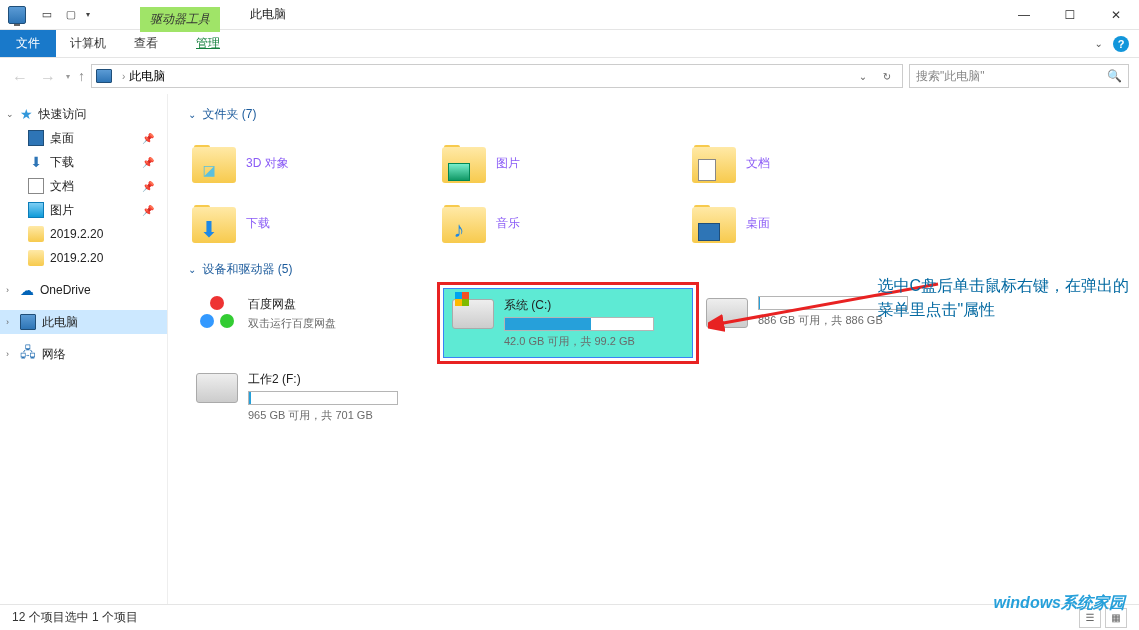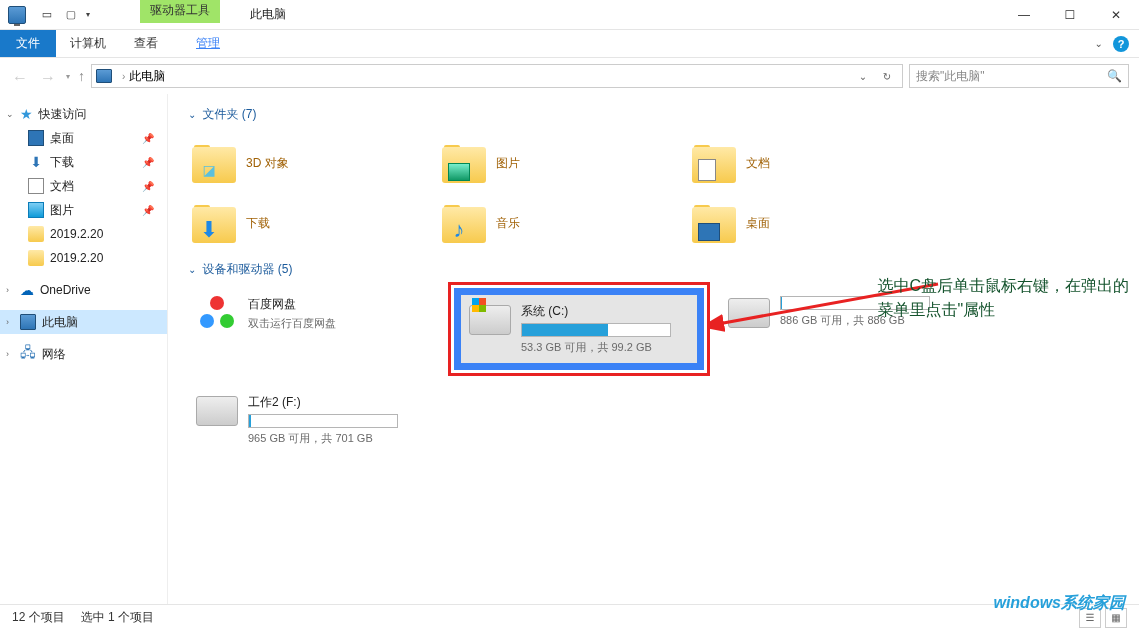--- a/index.html
+++ b/index.html
@@ -6,31 +6,31 @@
 body { width: 1139px; height: 630px; background: #fff; font-size: 12px; position: relative; overflow: hidden; }
 
 .titlebar { height: 30px; background: #fff; display: flex; align-items: center; border-bottom: 1px solid #e5e5e5; }
 .titlebar-left { display: flex; align-items: center; padding-left: 8px; gap: 4px; }
 .ti-icon { width: 18px; height: 18px; }
 .monitor-icon { background: linear-gradient(180deg,#5b9bd5,#2e75b6); border: 1px solid #1f4e79; border-radius: 2px; position:relative;}
 .monitor-icon::after { content:""; position:absolute; bottom:-3px; left:5px; width:6px; height:2px; background:#666;}
 .qat { display: flex; gap: 6px; margin-left: 8px; align-items:center;}
 .qat-btn { width: 18px; height: 18px; display:flex; align-items:center; justify-content:center; color:#444; font-size:11px;}
 .qat-drop { font-size:8px; color:#444;}
-.titlebar-tabs { display: flex; margin-left: 50px; height:16px; align-items:flex-end;}
+.titlebar-tabs { display: flex; margin-left: 50px; height:16px; align-items:flex-start;font-style:italic;}
 .titlebar-tab { padding: 4px 10px; font-size: 12px; position:relative;}
 .driver-tool { background: #a0e468; color: #333; }
 .titlebar-title { margin-left: 30px; color: #222; font-size:12px; align-self:center;}
 .win-controls { margin-left: auto; display: flex; }
 .win-btn { width: 46px; height: 30px; display:flex; align-items:center; justify-content:center; color:#333; font-size:12px;}
 
 .ribbon { height: 28px; display: flex; align-items: stretch; background:#fff; border-bottom: 1px solid #e5e5e5; padding-right:10px;}
 .ribbon-file { width: 56px; background: #1979ca; color: #fff; display:flex; align-items:center; justify-content:center; font-size:12px;}
 .ribbon-tab { padding: 0 14px; display:flex; align-items:center; color:#333; font-size:12px;}
-.ribbon-sub { padding: 10px 14px; display:flex; align-items:center; color:#3b82f6; margin-left:10px; font-size:12px;text-decoration:underline;}
+.ribbon-sub { padding: 10px 14px; display:flex; align-items:center; color:#15803d; margin-left:10px; font-size:12px;text-decoration:underline;}
 .ribbon-help { margin-left:auto; display:flex; align-items:center; gap:10px;}
 .ribbon-caret { color:#555; font-size:10px;}
 .help-circle { width:16px; height:16px; border-radius:50%; background:#1296db; color:#fff; display:flex; align-items:center; justify-content:center; font-size:11px; font-weight:bold;}
 
 .navbar { height: 36px; display:flex; align-items:center; padding: 0 10px; gap:6px;}
 .nav-arrows { display:flex; gap:8px; align-items:center; color:#bbb; font-size:16px;}
 .nav-arrow { padding:2px;}
 .nav-arrow.disabled { color:#ccc;}
 .nav-drop { font-size:8px; color:#999;}
 .nav-up { color:#888; font-size:14px;}
@@ -62,45 +62,45 @@
 
 .content { flex:1; padding: 12px 20px; overflow:auto; position:relative;}
 .section-header { display:flex; align-items:center; color:#1c5b9c; font-size:12px; margin-bottom:10px; gap:6px;}
 .section-header .chev { font-size:10px;}
 .grid-folders { display:flex; flex-wrap:wrap; gap:0;}
 .folder-item { width:250px; height:60px; display:flex; align-items:center; gap:10px; padding:4px;}
 .folder-visual { width:44px; height:40px; flex-shrink:0; position:relative;}
 .folder-shape { width:44px; height:36px; background: linear-gradient(180deg, #ffe9a6, #f7ca4d); border-radius:3px; position:absolute; bottom:0;}
 .folder-tab { position:absolute; top:2px; left:2px; width:16px; height:6px; background:#f7ca4d; border-radius:2px 2px 0 0;}
 .folder-overlay { position:absolute; bottom:2px; left:6px; width:22px; height:22px; display:flex; align-items:center; justify-content:center; font-size:14px;}
-.folder-label { color:#a16207;}
-
-.devices { display:flex; flex-wrap:wrap; gap:16px;}
+.folder-label { color:#8b5cf6;}
+
+.devices { display:flex; flex-wrap:wrap; gap:5px;}
 .device-item { width:250px; padding:8px; display:flex; gap:10px; align-items:flex-start;}
-.device-item.selected { background:#e5e5e5; border:7px solid #3b82f6;justify-content:space-between;}
+.device-item.selected { background:#5eead4; border:1px solid #3b82f6;justify-content:space-between;}
 .device-item.c-highlight { outline: 3px solid #e82222; outline-offset:3px;}
 .device-icon { width:42px; height:34px; flex-shrink:0; display:flex; align-items:center; justify-content:center;}
 .baidu-icon { position:relative; width:34px; height:34px;}
 .baidu-c { position:absolute; width:14px; height:14px; border-radius:50%;}
 .baidu-r { background:#e33; top:0; left:10px;}
 .baidu-b { background:#39f; bottom:2px; left:0;}
 .baidu-g { background:#3c3; bottom:2px; right:0;}
 .drive-icon-wrap { width:42px; height:30px; background: linear-gradient(180deg, #eee, #ccc); border-radius:3px; border:1px solid #aaa; position:relative;}
 .drive-icon-wrap.os::before { content:""; position:absolute; top:-8px; left:2px; width:14px; height:14px; background:conic-gradient(#f25022 0 25%, #7fba00 25% 50%, #ffb900 50% 75%, #00a4ef 75%);}
 .device-info { flex:1; display:flex; flex-direction:column; gap:3px;}
 .device-name { color:#222;}
 .device-sub { color:#6a6a6a; font-size:11px;}
 .progress { width:150px; height:14px; border:1px solid #b5b5b5; background:#fff; position:relative;}
 .progress-fill { height:100%; background:#26a0da;}
 .progress-fill.low { background:#26a0da;}
 
-.annotation { position:absolute; top:180px; right:10px; color:#14532d; font-size:16px; line-height:1.5; z-index:10;}
+.annotation { position:absolute; top:180px; right:10px; color:#0369a1; font-size:16px; line-height:1.5; z-index:10;}
 .arrow-svg { position:absolute; top:180px; left:540px; pointer-events:none; z-index:9;}
 
-.statusbar { height:26px; border-top:1px solid #e5e5e5; display:flex; align-items:center; padding:0 12px; color:#333; gap:16px;}
+.statusbar { height:26px; border-top:1px solid #e5e5e5; display:flex; align-items:center; padding:0 12px; color:#333; }
 .status-right { margin-left:auto; display:flex; gap:4px;}
 .view-btn { width:22px; height:20px; border:1px solid #ccc; display:flex; align-items:center; justify-content:center; font-size:10px; color:#666;}
 
 .watermark { position:absolute; bottom:16px; right:14px; font-size:16px; font-weight:bold; font-style:italic; color:#26a0da; z-index:20;}
 .watermark .logo { color:#0e7fc0;}
 </style>
 </head>
 <body>
 
 <div class="titlebar">
@@ -287,21 +287,21 @@
       </div>
       <div class="device-item selected c-highlight">
         <div class="device-icon">
             <div class="drive-icon-wrap os"></div>
           </div>
         <div class="device-info">
             <span class="device-name">系统 (C:)</span>
             <div class="progress">
               <div class="progress-fill" style="width:58%"></div>
             </div>
-            <span class="device-sub">53.3 GB 可用，共 99.2 GB</span>
+            <span class="device-sub">42.0 GB 可用，共 99.2 GB</span>
           </div>
       </div>
       <div class="device-item">
         <div class="device-icon">
             <div class="drive-icon-wrap"></div>
           </div>
         <div class="device-info">
             <div class="progress">
               <div class="progress-fill low" style="width:0.5%"></div>
             </div>

